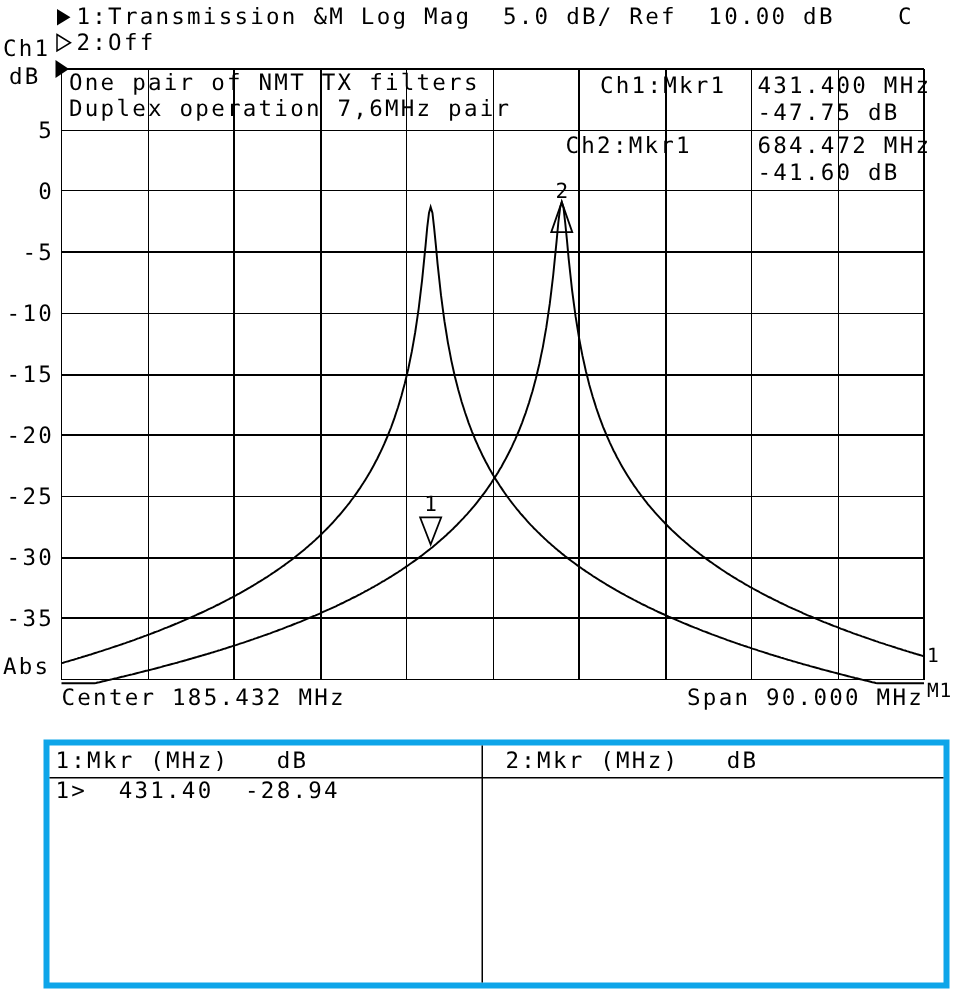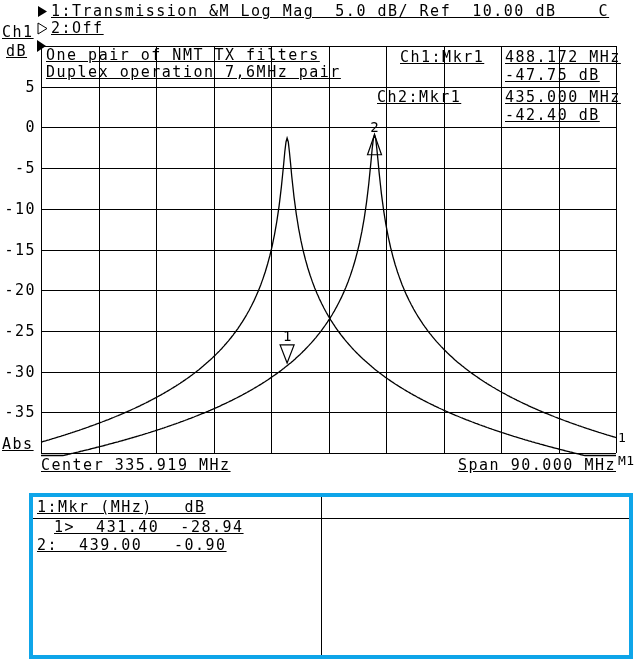--- a/index.html
+++ b/index.html
@@ -2,21 +2,21 @@
 <html><head>
 <meta charset="utf-8">
 <style>
   html,body{margin:0;padding:0;}
   body{
     position:relative;width:640px;height:659px;overflow:hidden;
     background:#ffffff;color:#000000;
     font-family:"DejaVu Sans Mono","Liberation Mono",monospace;
     font-size:15px;letter-spacing:1.5px;
   }
-  .t{position:absolute;white-space:pre;line-height:17px;text-decoration:underline;}
+  .t{position:absolute;white-space:pre;line-height:17px;}
   .icon{position:absolute;line-height:0;}
   #plot{position:absolute;left:0;top:0;}
   #mtable{position:absolute;left:29px;top:493px;width:596px;height:158px;border:4px solid #0ea5e9;}
   #mtable .vdiv{position:absolute;left:288px;top:0;width:1px;height:100%;background:#000;}
   #mtable .hline{position:absolute;left:0;top:21px;width:100%;height:1px;background:#000;}
 </style>
 </head>
 <body>
 
 <svg id="plot" width="640" height="485">
@@ -82,28 +82,28 @@
       <polygon points="1,0 10,6 1,12" fill="#000"></polygon>
     </svg>
 </span>
 <div class="t" style="left:6px;top:43px">dB</div>
 <div class="t" style="left:2px;top:436px">Abs</div>
 
 <div class="t" style="left:46px;top:47px">One pair of NMT TX filters</div>
 <div class="t" style="left:46px;top:64px">Duplex operation 7,6MHz pair</div>
 
 <div class="t" style="left:400px;top:49px">Ch1:Mkr1</div>
-<div class="t" style="left:505px;top:49px">488.172 MHz</div>
+<div class="t" style="left:505px;top:49px">431.400 MHz</div>
 <div class="t" style="left:505px;top:67px">-47.75 dB</div>
 <div class="t" style="left:377px;top:89px">Ch2:Mkr1</div>
-<div class="t" style="left:505px;top:89px">435.000 MHz</div>
-<div class="t" style="left:505px;top:107px">-42.40 dB</div>
+<div class="t" style="left:505px;top:89px">684.472 MHz</div>
+<div class="t" style="left:505px;top:107px">-41.60 dB</div>
 
-<div class="t" style="left:41px;top:457px">Center 335.919 MHz</div>
+<div class="t" style="left:41px;top:457px">Center 185.432 MHz</div>
 <div class="t" style="right:24px;top:457px">Span 90.000 MHz</div>
 
 <div id="mtable">
   <div class="vdiv"></div>
   <div class="hline"></div>
   <div class="t" style="left:4px;top:2px">1:Mkr (MHz)   dB</div>
-  <div class="t" style="left:21px;top:22px">1&gt;  431.40  -28.94</div>
-  <div class="t" style="left:4px;top:40px">2:  439.00   -0.90</div>
+  <div class="t" style="left:304px;top:2px">2:Mkr (MHz)   dB</div>
+  <div class="t" style="left:4px;top:22px">1&gt;  431.40  -28.94</div>
 </div>
 
 </body></html>

